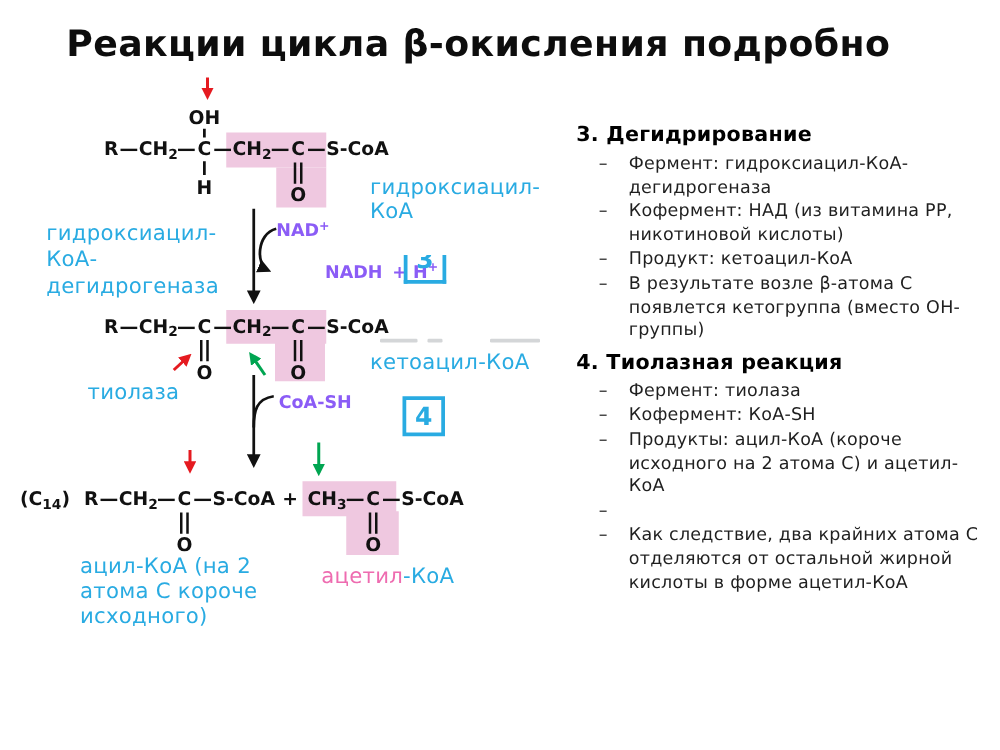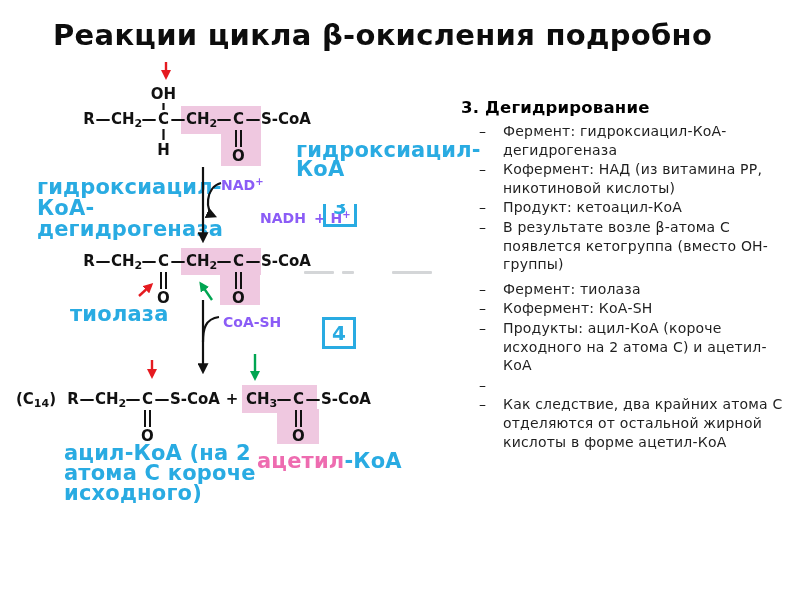--- a/index.html
+++ b/index.html
@@ -16,21 +16,21 @@
   .tok{display:inline-block;text-align:center;}
   .tok-dash{width:16px}.tok-c{width:13px}.tok-r{width:12px}.tok-ch{width:30px}
   .tok-scoa{width:48px}.tok-plus{width:28px}.tok-cnum{width:42px;margin-right:10px}
   .sub{font-size:11px;vertical-align:-3px;}
   .sup{font-size:10px;vertical-align:5px;}
   .atm{position:absolute;width:41px;text-align:center;font-weight:700;font-size:15px;color:#111;z-index:2;}
   .dbl{position:absolute;width:7px;height:17px;border-left:2px solid #111;border-right:2px solid #111;
     box-sizing:border-box;z-index:2;}
   .cof{position:absolute;font-weight:700;font-size:14px;color:#8b5cf6;white-space:nowrap;z-index:2;}
   .cof .ph{margin-left:8px;}
-  .cl{position:absolute;color:#29abe2;font-weight:700;font-size:21px;letter-spacing:.2px;
+  .cl{position:absolute;color:#29abe2;font-weight:400;font-size:17px;letter-spacing:.2px;
     line-height:19px;white-space:pre-line;z-index:2;}
   .cl3{line-height:21px;}
   .pinktxt{color:#ee6cb0;}
   .numbox{position:absolute;box-sizing:border-box;border:3px solid #29abe2;color:#29abe2;
     font-weight:800;font-size:20px;text-align:center;z-index:2;background:#fff0;}
   .box3{left:323px;top:204px;width:34px;height:23px;border-top:none;overflow:hidden;}
   .box3 span{display:block;margin-top:-9px;}
   .box4{left:322px;top:317px;width:34px;height:32px;line-height:26px;}
   .rem{position:absolute;height:3px;background:#d4d6d8;border-radius:1px;z-index:1;}
   .ov{position:absolute;left:0;top:0;width:800px;height:600px;z-index:3;pointer-events:none;}
@@ -87,20 +87,21 @@
 
     <div class="cof" style="left:221px;top:176px;"><span>NAD</span><span class="sup">+</span></div>
     <div class="cof" style="left:221px;top:209px;margin-left:39px;"><span>NADH</span><span class="ph">+ H</span><span class="sup">+</span></div>
     <div class="cof" style="left:223px;top:314px;">CoA-SH</div>
 
     <div class="cl" style="left:296px;top:141px;">гидроксиацил-
 КоА</div>
     <div class="cl cl3" style="left:37px;top:177px;">гидроксиацил-
 КоА-
 дегидрогеназа</div>
+    <div class="cl" style="left:296px;top:281px;">кетоацил-КоА</div>
     <div class="cl" style="left:70px;top:305px;">тиолаза</div>
     <div class="cl" style="left:64px;top:443px;line-height:20px;">ацил-КоА (на 2
 атома С короче
 исходного)</div>
     <div class="cl" style="left:257px;top:452px;"><span class="pinktxt">ацетил</span><span>-КоА</span></div>
 
     <div class="numbox box3">
         <span>3</span>
       </div>
     <div class="numbox box4"><span>4</span></div>
@@ -144,20 +145,21 @@
         </div>
       <div class="bullet">
           <span class="bdash">–</span>
           <span class="btxt">Продукт: кетоацил-КоА</span>
         </div>
       <div class="bullet">
           <span class="bdash">–</span>
           <span class="btxt">В результате возле β-атома С появлется кетогруппа (вместо ОН-группы)</span>
         </div>
     </div>
+    <div class="sec-h">4. Тиолазная реакция</div>
     <div class="bullets">
       <div class="bullet">
           <span class="bdash">–</span>
           <span class="btxt">Фермент: тиолаза</span>
         </div>
       <div class="bullet">
           <span class="bdash">–</span>
           <span class="btxt">Кофермент: КоА-SH</span>
         </div>
       <div class="bullet">

